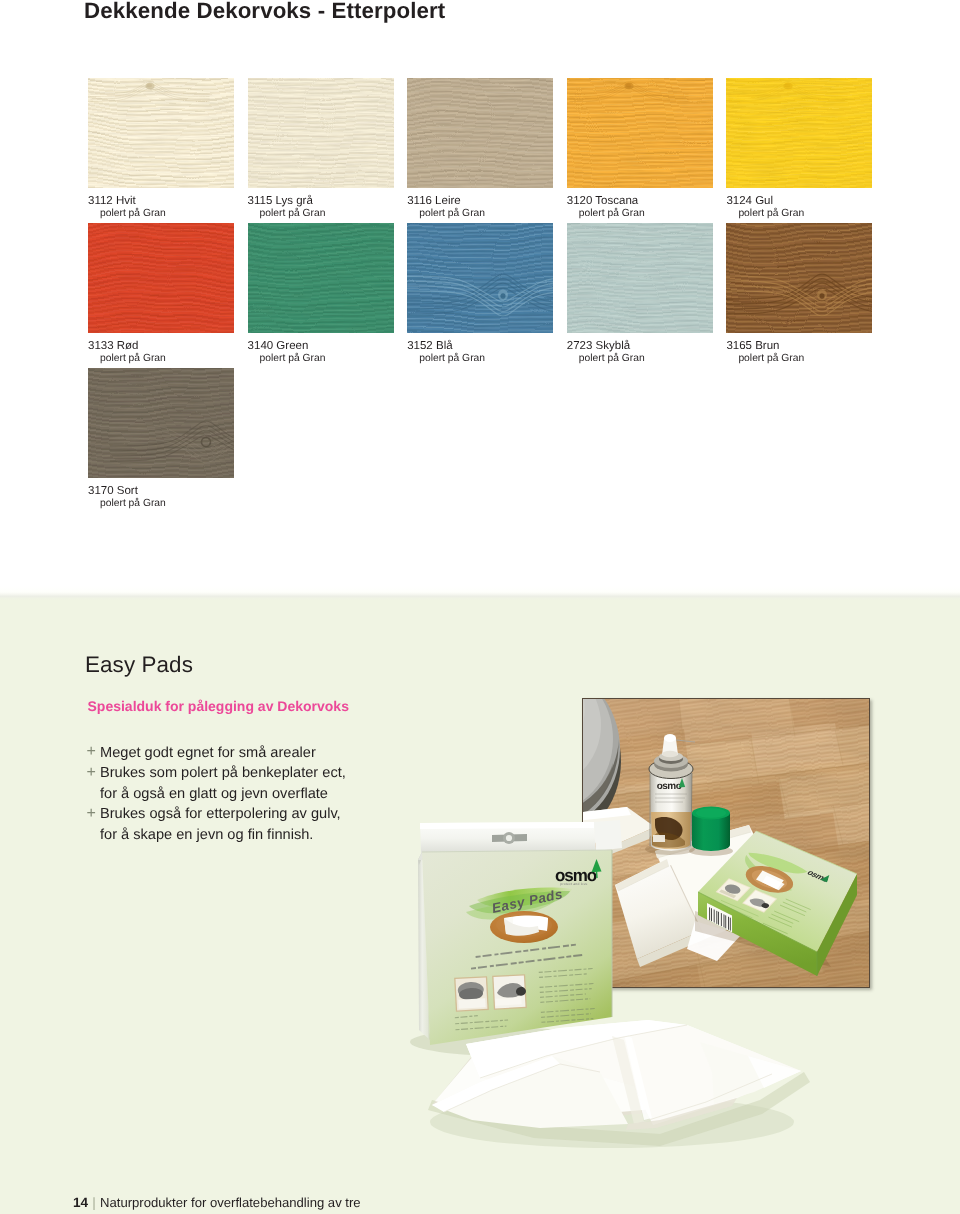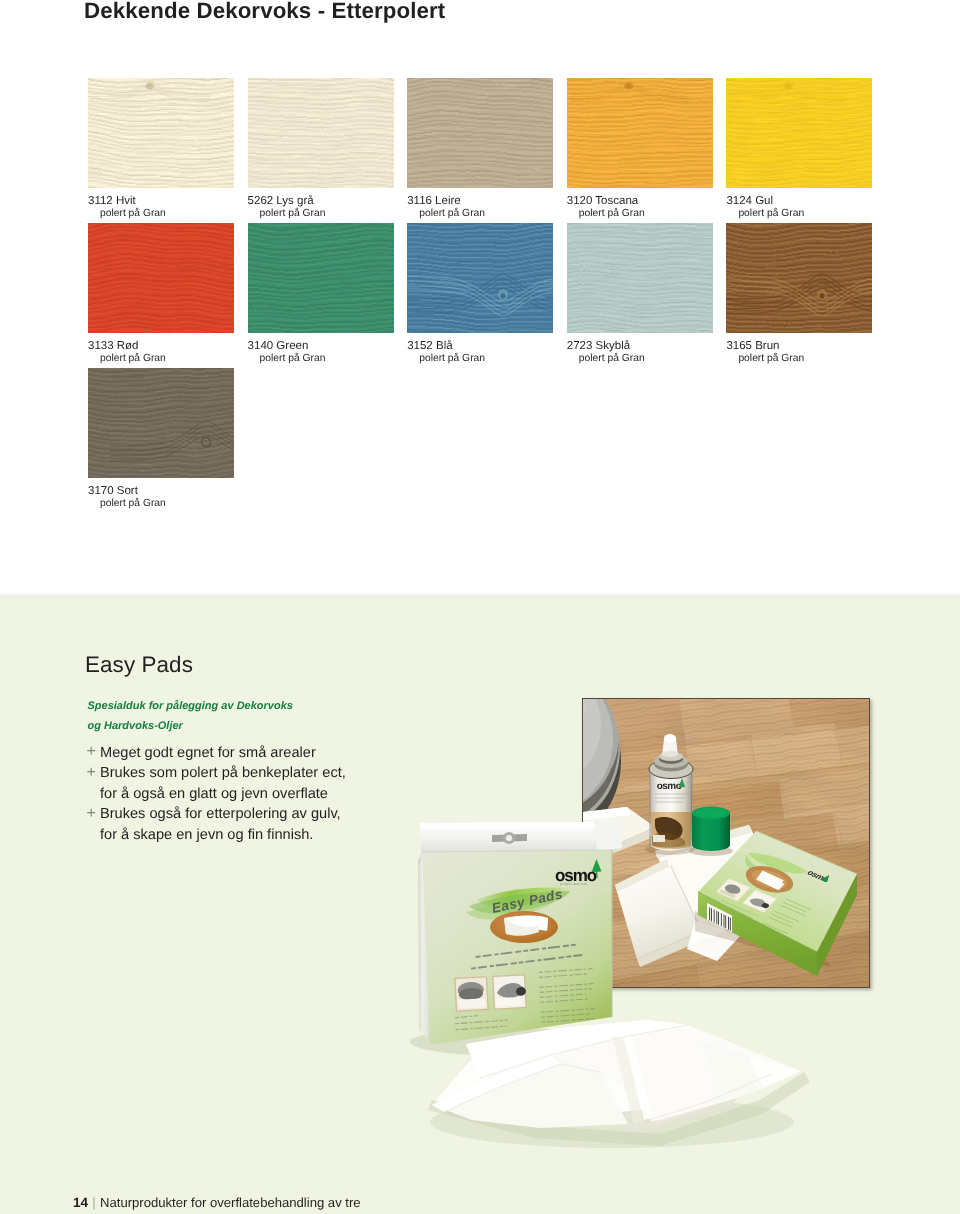--- a/index.html
+++ b/index.html
@@ -14,21 +14,21 @@
   .cell{position:absolute;width:146px;}
   .sw{width:146px;height:110px;position:relative;overflow:hidden;}
   .woodsvg{position:absolute;left:0;top:0;}
   .lab1{font-size:11.5px;color:#231f20;margin-top:7px;line-height:13.2px;white-space:nowrap;}
   .lab2{font-size:10.3px;color:#231f20;line-height:12.6px;white-space:nowrap;padding-left:12px;}
   
   .greenband{position:absolute;left:0;top:600px;width:960px;height:614px;background:#f0f4e3;}
   .gtop{position:absolute;left:0;top:586px;width:960px;height:15px;
         background:linear-gradient(to bottom,#ffffff 0%,#fefffb 40%,#f5f6ef 58%,#eceee6 68%,#eff3e4 82%,#f0f4e3 100%);}
   .h2{position:absolute;left:85px;top:651.5px;font-size:22.4px;color:#231f20;letter-spacing:0.1px;}
-  .lead{position:absolute;left:87.5px;top:695.5px;font-size:11px;font-weight:bold;font-style:italic;color:#15803d;line-height:20.2px;}
+  .lead{position:absolute;left:87.5px;top:695.5px;font-size:14px;font-weight:bold;color:#ec4899;line-height:20.2px;}
   .bullets{position:absolute;left:86px;top:742.6px;font-size:14.6px;color:#231f20;line-height:20.5px;}
   .bullets .li{position:relative;padding-left:14px;}
   .bullets .pl{position:absolute;left:0.5px;top:-0.5px;color:#838a76;font-size:16px;font-weight:normal;}
   .bullets .cont{padding-left:14px;}
   
   .photo{position:absolute;left:582px;top:698px;width:288px;height:290px;
          border:1px solid #55483a;box-sizing:border-box;overflow:hidden;
          box-shadow:2px 2px 3px rgba(90,90,80,0.45);}
   .photo svg{position:absolute;left:0;top:0;}
   .scene{position:absolute;left:0;top:0;width:960px;height:1214px;pointer-events:none;}
@@ -294,21 +294,21 @@
         </div>
         <div class="cell" style="left:159.6px">
           <div class="sw" style="background:#f9f2db">
             <svg class="woodsvg" width="146" height="110" viewBox="0 0 146 110">
               <g filter="url(#fwd1)">
                 <rect x="-35" y="-35" width="216" height="180" fill="url(#pwd1)"></rect>
               </g>
               <rect width="146" height="110" filter="url(#nwd1)" fill="#cfc4a6" opacity="0.1"></rect>
             </svg>
           </div>
-          <div class="lab1">5262 Lys grå</div>
+          <div class="lab1">3115 Lys grå</div>
           <div class="lab2">polert på Gran</div>
         </div>
         <div class="cell" style="left:319.2px">
           <div class="sw" style="background:#c7b69a">
             <svg class="woodsvg" width="146" height="110" viewBox="0 0 146 110">
               <g filter="url(#fwd2)">
                 <rect x="-35" y="-35" width="216" height="180" fill="url(#pwd2)"></rect>
               </g>
               <rect width="146" height="110" filter="url(#nwd2)" fill="#9e8d71" opacity="0.1"></rect>
             </svg>
@@ -449,21 +449,20 @@
           <div class="lab1">3170 Sort</div>
           <div class="lab2">polert på Gran</div>
         </div>
       </div>
     </div>
   <div class="gtop"></div>
   <div class="greenband"></div>
   <div class="h2">Easy Pads</div>
   <div class="lead">
     <div>Spesialduk for pålegging av Dekorvoks</div>
-    <div>og Hardvoks-Oljer</div>
   </div>
   <div class="bullets" id="bullets">
       <div class="li"><span class="pl">+</span><span>Meget godt egnet for små arealer</span></div>
       <div class="li"><span class="pl">+</span><span>Brukes som polert på benkeplater ect,</span></div>
       <div class="cont">for å også en glatt og jevn overflate</div>
       <div class="li"><span class="pl">+</span><span>Brukes også for etterpolering av gulv,</span></div>
       <div class="cont">for å skape en jevn og fin finnish.</div>
     </div>
 
   <div class="photo">

